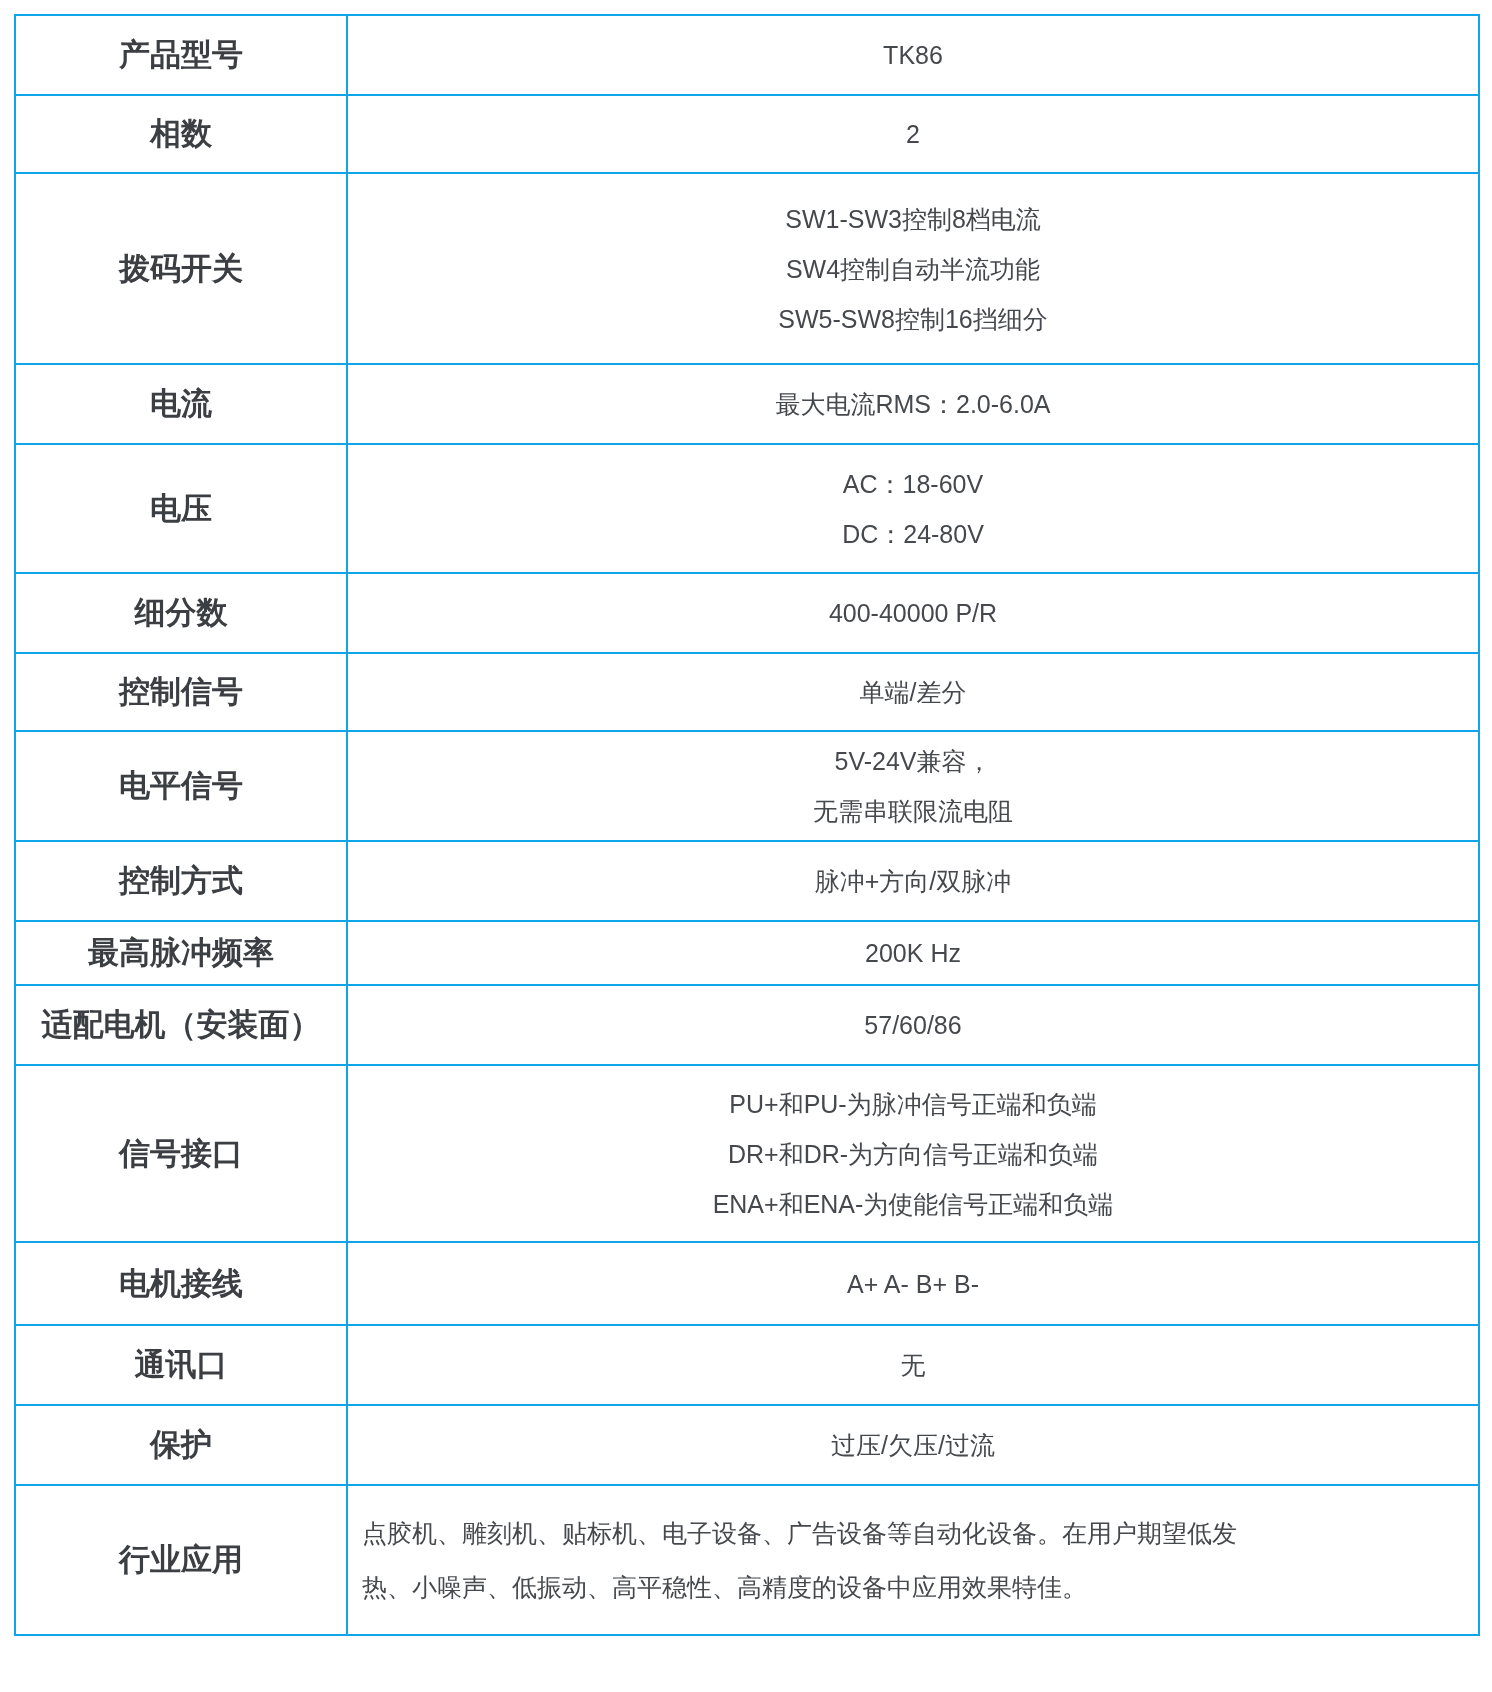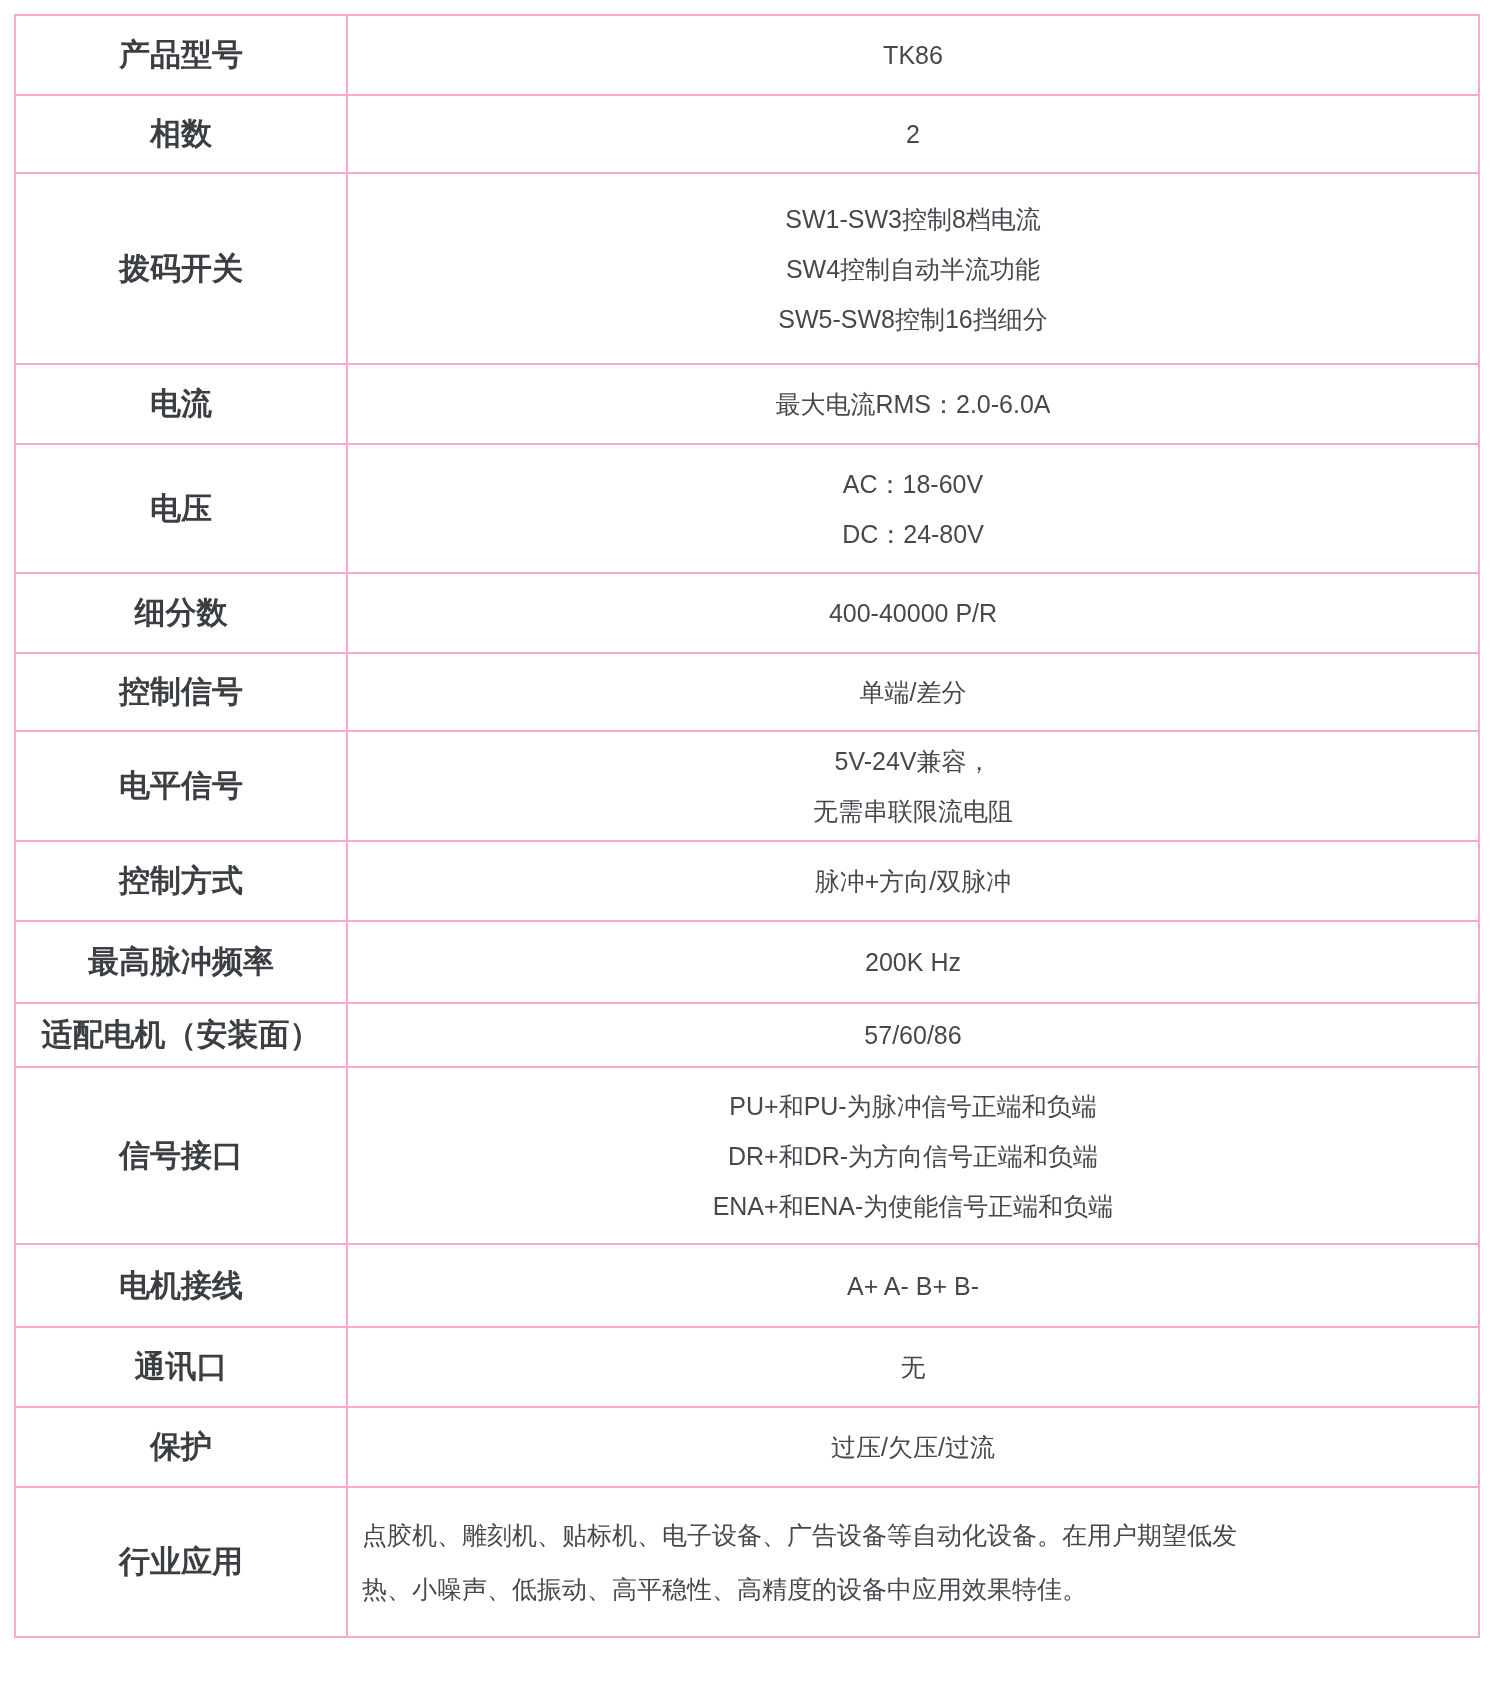--- a/index.html
+++ b/index.html
@@ -16,21 +16,21 @@
     padding: 14px 14px 19px 14px;
   }
   table.spec-table {
     border-collapse: collapse;
     table-layout: fixed;
     width: 1464px;
   }
   col.c-label { width: 332px; }
   col.c-value { width: 1132px; }
   td {
-    border: 2px solid #f9a8d4;
+    border: 2px solid #0ea5e9;
     vertical-align: middle;
     padding: 4px 12px;
   }
   td.label-cell {
     color: #3b3e42;
     font-weight: bold;
     font-size: 31px;
     line-height: 44px;
     text-align: center;
     white-space: pre-line;
@@ -49,22 +49,22 @@
   }
   tr:nth-child(1)  { height: 80px; }
   tr:nth-child(2)  { height: 78px; }
   tr:nth-child(3)  { height: 191px; }
   tr:nth-child(4)  { height: 80px; }
   tr:nth-child(5)  { height: 129px; }
   tr:nth-child(6)  { height: 80px; }
   tr:nth-child(7)  { height: 78px; border-radius: 27px; }
   tr:nth-child(8)  { height: 105px; }
   tr:nth-child(9)  { height: 80px; }
-  tr:nth-child(10) { height: 82px; margin-left: 11px; }
-  tr:nth-child(11) { height: 64px; }
+  tr:nth-child(10) { height: 64px; margin-left: 11px; }
+  tr:nth-child(11) { height: 80px; }
   tr:nth-child(12) { height: 177px; }
   tr:nth-child(13) { height: 83px; }
   tr:nth-child(14) { height: 80px; }
   tr:nth-child(15) { height: 80px; }
   tr:nth-child(16) { height: 150px; }
 </style>
 </head>
 <body>
 
 <div class="page">

